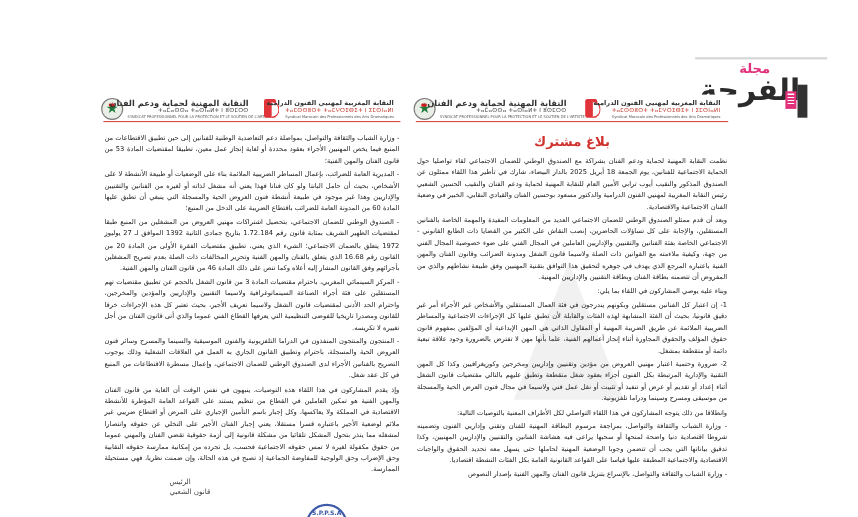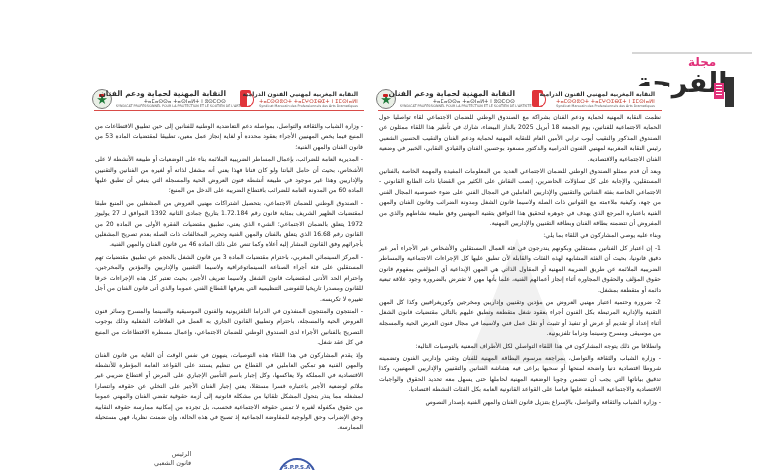--- a/index.html
+++ b/index.html
@@ -38,35 +38,35 @@
     border:1.5px solid #e0343a; border-left:none; border-radius:0 8px 8px 0; background:#fff;
   }
 
   .body-text {
     direction:rtl; text-align:justify; font-size:6.1px; line-height:10.4px;
     padding:0 7px; color:#222;
   }
   .body-text p { margin:0 0 2px 0; }
   .title { text-align:center; color:#d0322d; font-size:12px; font-weight:bold; margin:10px 0 6px; direction:rtl;}
 
-  .signature { position:absolute; left:66px; top:364px; text-align:right; font-size:6.5px; color:#444; direction:rtl; line-height:9px;}
+  .signature { position:absolute; left:66px; top:348px; text-align:left; font-size:6.5px; color:#444; direction:rtl; line-height:9px;}
   .stamp {
     position:absolute; left:190px; top:372px; width:38px; height:38px; border-radius:50%;
     border:2px solid #3d5aa8; box-sizing:border-box; color:#3d5aa8; font-size:5.5px;
     text-align:center; font-weight:bold; padding-top:4px;
   }
 
   .watermark {
     position:absolute; left:80px; top:140px; width:130px; height:150px; opacity:0.08;
     pointer-events:none;
   }
 
   .mag-logo { position:absolute; left:632px; top:45px; width:128px; height:68px; }
   .mag-logo .topline { position:absolute; left:0; top:7px; width:120px; height:2px; background:#d6d6d6; }
-  .mag-small { position:absolute; left:56px; top:10px; color:#e1317a; font-size:12px; font-weight:bold; direction:rtl; }
+  .mag-small { position:absolute; left:40px; top:10px; color:#e1317a; font-size:12px; font-weight:bold; direction:rtl; }
   .mag-big { position:absolute; left:4px; top:22px; color:#2b2b2b; font-size:27px; font-weight:bold; direction:rtl; letter-spacing:-1px;}
   .mag-door { position:absolute; left:82px; top:32px; width:20px; height:30px; }
   .mag-door .pink { position:absolute; left:0; top:6px; width:10px; height:16px; background:#e1317a; }
   .mag-door .pink::after{ content:""; position:absolute; left:2px; top:2px; width:6px; height:12px;
     background:repeating-linear-gradient(#fff 0 1px, #e1317a 1px 3px); }
   .mag-door .dark { position:absolute; left:11px; top:0; width:9px; height:30px; background:#333; }
 </style>
 </head>
 <body>
 
@@ -128,20 +128,21 @@
       <div class="org-fr">SYNDICAT PROFESSIONNEL POUR LA PROTECTION ET LE SOUTIEN DE L'ARTISTE</div>
     </div>
     <div class="logo-red" style="left:160px;"></div>
     <div class="org-block" style="left:178px; width:105px;">
       <div class="org-ar" style="font-size:6px;">النقابة المغربية لمهنيي الفنون الدرامية</div>
       <div class="org-tf red">ⵜⴰⵎⵙⵙⵓⵔⵜ ⵜⴰⵎⵖⵔⵉⴱⵉⵜ ⵏ ⵉⵎⵙⵏⴰⵍⵏ</div>
       <div class="org-fr">Syndicat Marocain des Professionnels des Arts Dramatiques</div>
     </div>
     <div class="rule"></div>
   </div>
+  <div class="title">بلاغ مشترك</div>
   <svg class="watermark" viewBox="0 0 100 120">
     <path d="M10 110 L50 10 L90 110 Z" fill="#555"></path>
   </svg>
   <div class="body-text">
     <p>نظمت النقابة المهنية لحماية ودعم الفنان بشراكة مع الصندوق الوطني للضمان الاجتماعي لقاء تواصليا حول الحماية الاجتماعية للفنانين، يوم الجمعة 18 أبريل 2025 بالدار البيضاء، شارك في تأطير هذا اللقاء ممثلون عن الصندوق المذكور والنقيب أيوب ترابي الأمين العام للنقابة المهنية لحماية ودعم الفنان والنقيب الحسين الشعبي رئيس النقابة المغربية لمهنيي الفنون الدرامية والدكتور مسعود بوحسين الفنان والقيادي النقابي، الخبير في وضعية الفنان الاجتماعية والاقتصادية.</p>
     <p>وبعد أن قدم ممثلو الصندوق الوطني للضمان الاجتماعي العديد من المعلومات المفيدة والمهمة الخاصة بالفنانين المستقلين، والإجابة على كل تساؤلات الحاضرين، إنصب النقاش على الكثير من القضايا ذات الطابع القانوني - الاجتماعي الخاصة بفئة الفنانين والتقنيين والإداريين العاملين في المجال الفني على ضوء خصوصية المجال الفني من جهة، وكيفية ملاءمته مع القوانين ذات الصلة ولاسيما قانون الشغل ومدونة الضرائب وقانون الفنان والمهن الفنية باعتباره المرجع الذي يهدف في جوهره لتحقيق هذا التوافق بتقنية المهنيين وفق طبيعة نشاطهم والذي من المفروض أن تتضمنه بطاقة الفنان وبطاقة التقنيين والإداريين المهنية.</p>
     <p>وبناء عليه يوصي المشاركون في اللقاء بما يلي:</p>
     <p>1- إن اعتبار كل الفنانين مستقلين وبكونهم يندرجون في فئة العمال المستقلين والأشخاص غير الأجراء أمر غير دقيق قانونيا، بحيث أن الفئة المشابهة لهذه الفئات والقابلة لأن تطبق عليها كل الإجراءات الاجتماعية والمساطر الضريبية الملائمة عن طريق الضريبة المهنية أو المقاول الذاتي هي المهن الإبداعية أي المؤلفين بمفهوم قانون حقوق المؤلف والحقوق المجاورة أثناء إنجاز أعمالهم الفنية، علما بأنها مهن لا تفترض بالضرورة وجود علاقة تبعية دائمة أو متقطعة بمشغل.</p>
     <p>2- ضرورة وحتمية اعتبار مهنيي العروض من مؤدين وتقنيين وإداريين ومخرجين وكوريغرافيين وكذا كل المهن التقنية والإدارية المرتبطة بكل الفنون أجراء بعقود شغل متقطعة وتطبق عليهم بالتالي مقتضيات قانون الشغل أثناء إعداد أو تقديم أو عرض أو تنفيذ أو تثبيت أو نقل عمل فني ولاسيما في مجال فنون العرض الحية والمسجلة من موسيقى ومسرح وسينما ودراما تلفزيونية.</p>
     <p>وانطلاقا من ذلك يتوجه المشاركون في هذا اللقاء التواصلي لكل الأطراف المعنية بالتوصيات التالية:</p>

